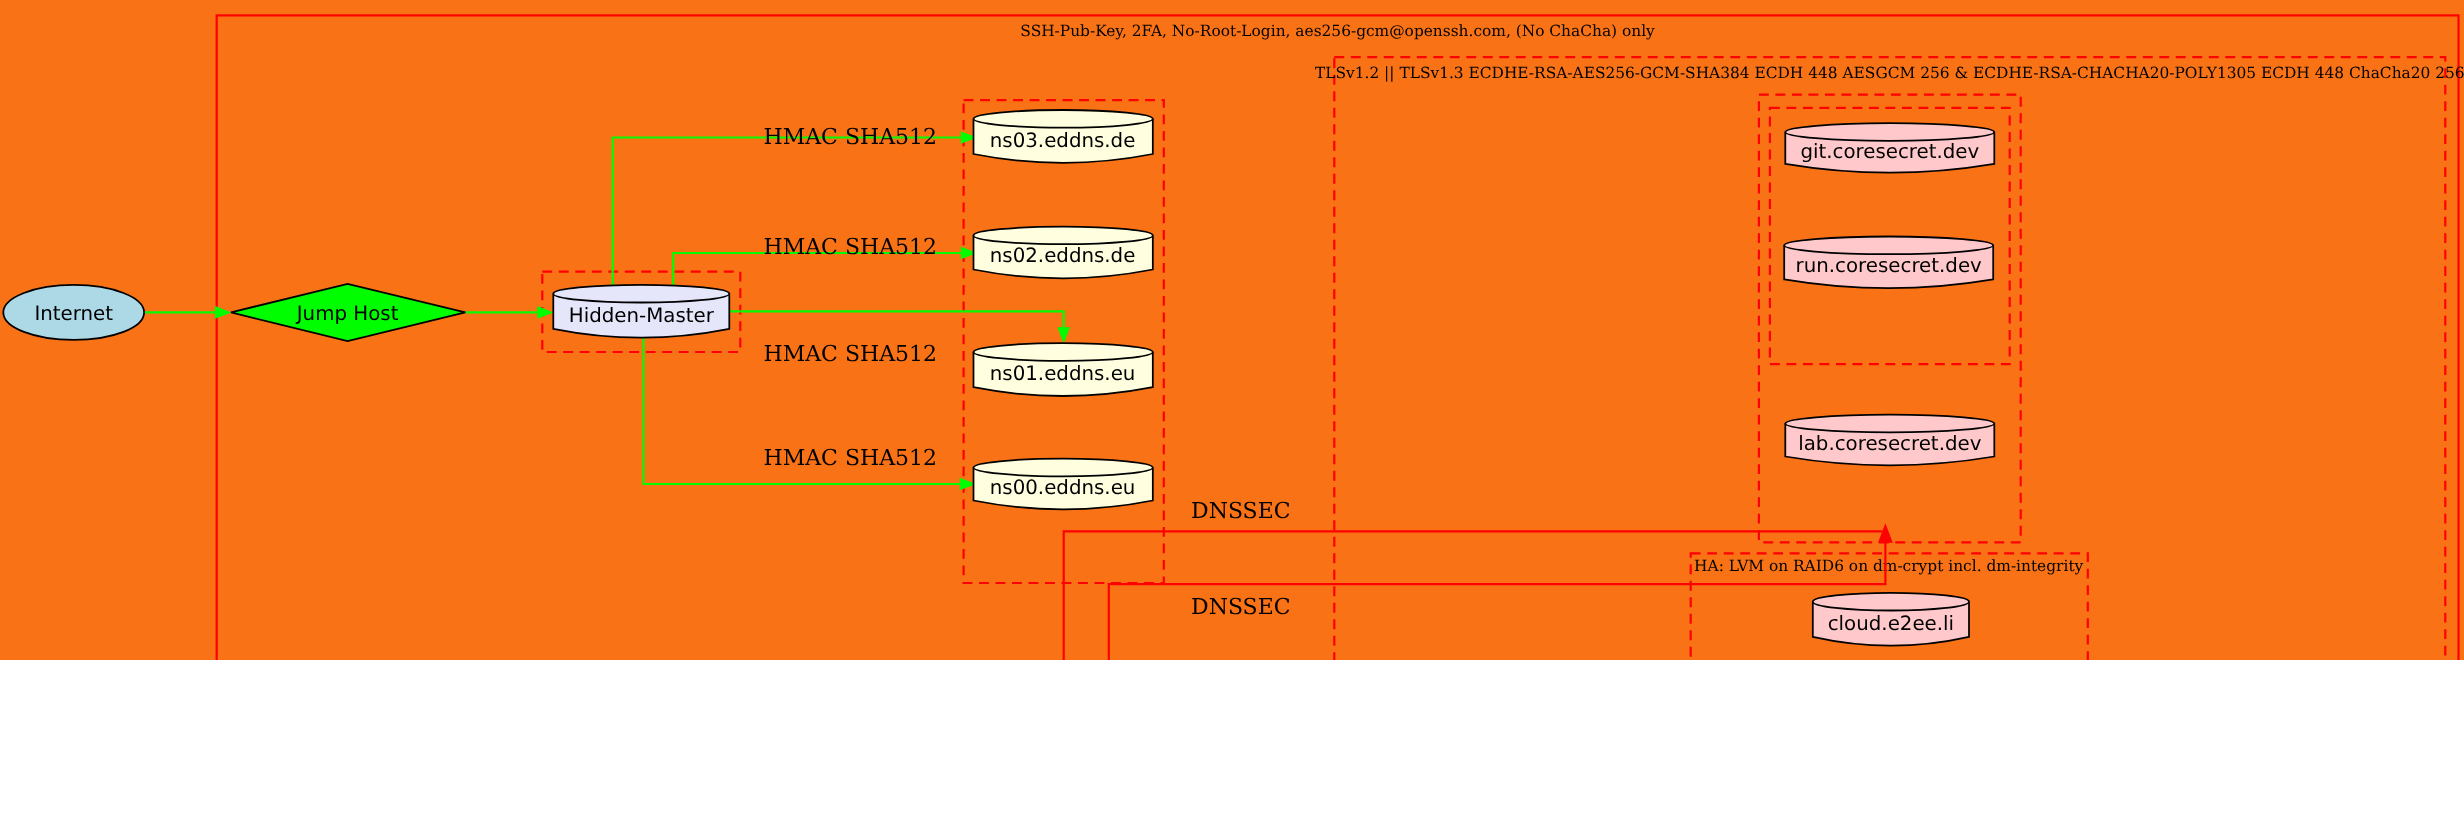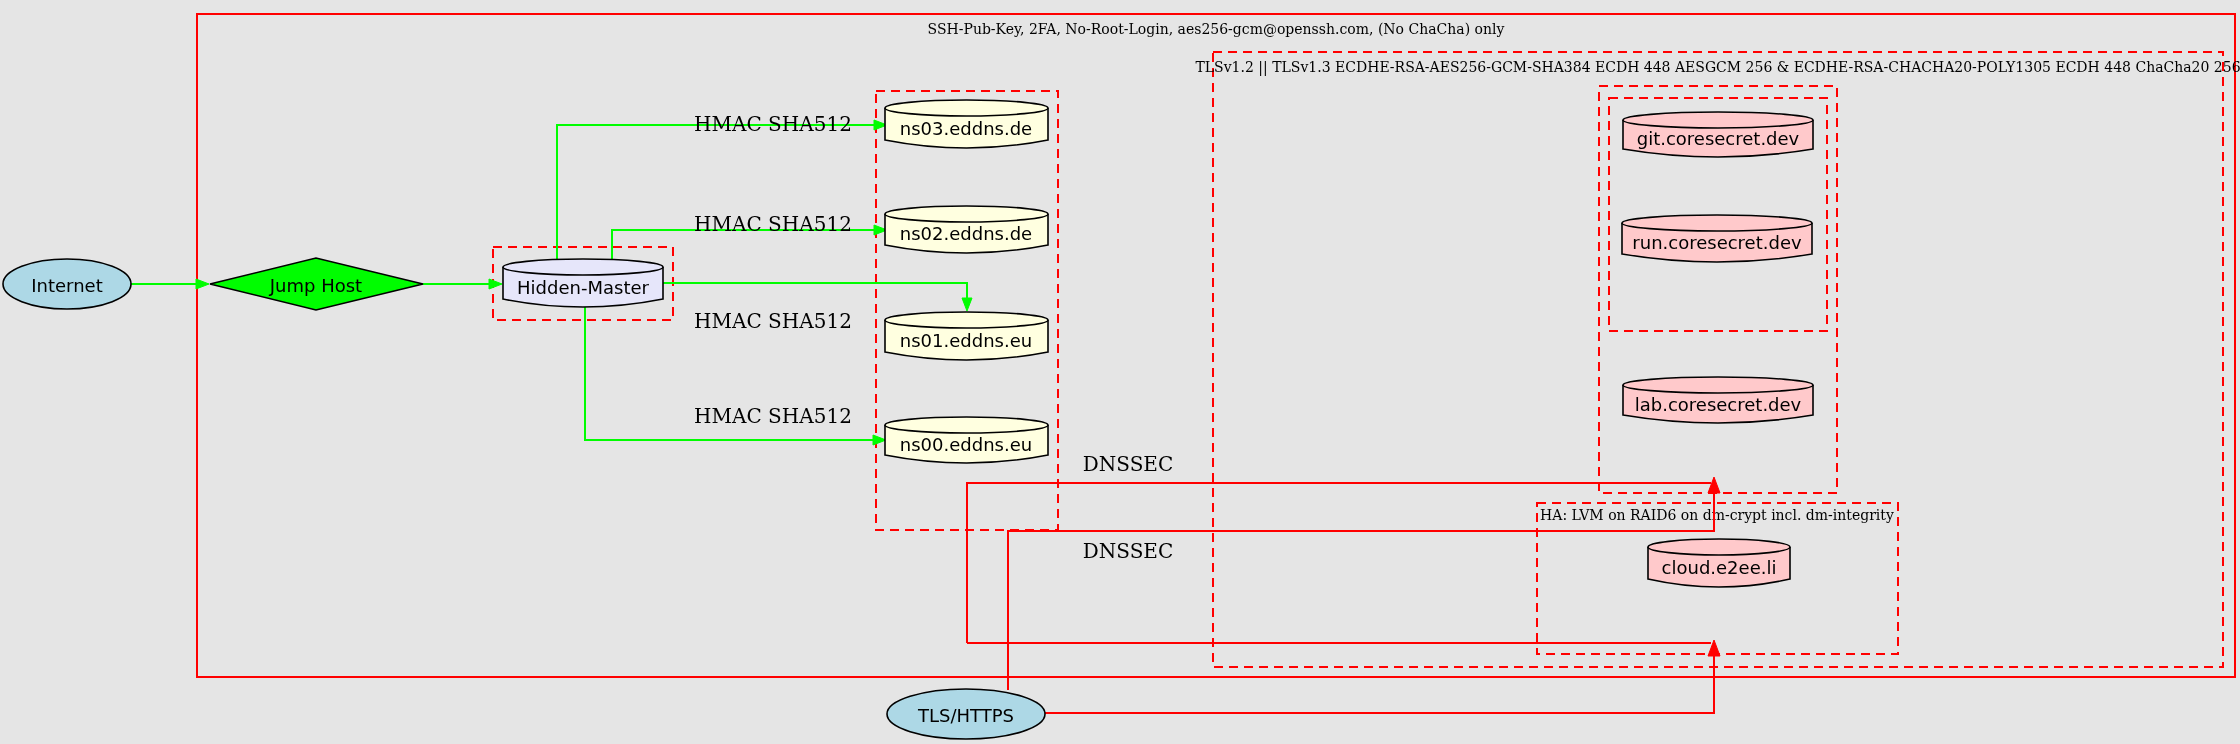--- a/index.html
+++ b/index.html
@@ -1,16 +1,16 @@
 <!DOCTYPE html>
 <html style="--red: #ff0000; --green: #00fd00; --lightblue: #add8e6; --lavender: #e6e6fa; --lightyellow: #ffffe0; --pink: #ffc9cb; --black: #000000; --white: #ffffff;"><head>
 <meta charset="utf-8">
 <style>
   html,body{margin:0;padding:0;background:#fff;}
-  .stage{position:relative;width:2240px;height:744px;background:#e5e5e5;}
+  .stage{position:relative;width:2240px;height:600px;background:#f97316;}
   svg{display:block;}
   .redline{stroke:var(--red);stroke-width:2;fill:none;}
   .reddash{stroke:var(--red);stroke-width:2;fill:none;stroke-dasharray:9 6;}
   .greenline{stroke:var(--green);stroke-width:2;fill:none;}
   .greenarrow{fill:var(--green);stroke:var(--green);}
   .redarrow{fill:var(--red);stroke:var(--red);}
   .shape{stroke:var(--black);stroke-width:1.6;}
   .fill-lightblue{fill:var(--lightblue);}
   .fill-green{fill:var(--green);}
   .fill-lavender{fill:var(--lavender);}

